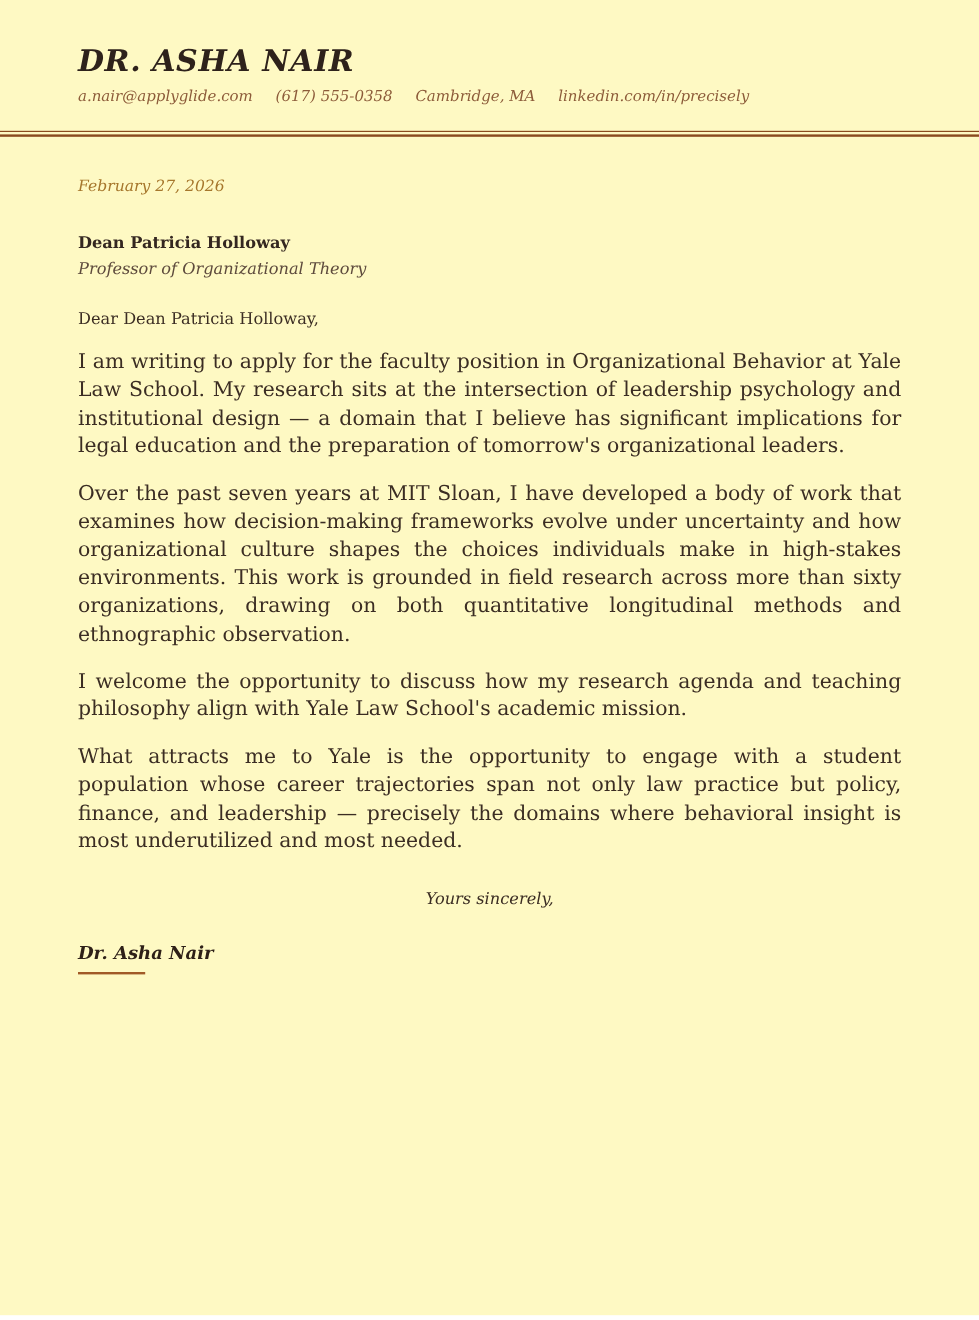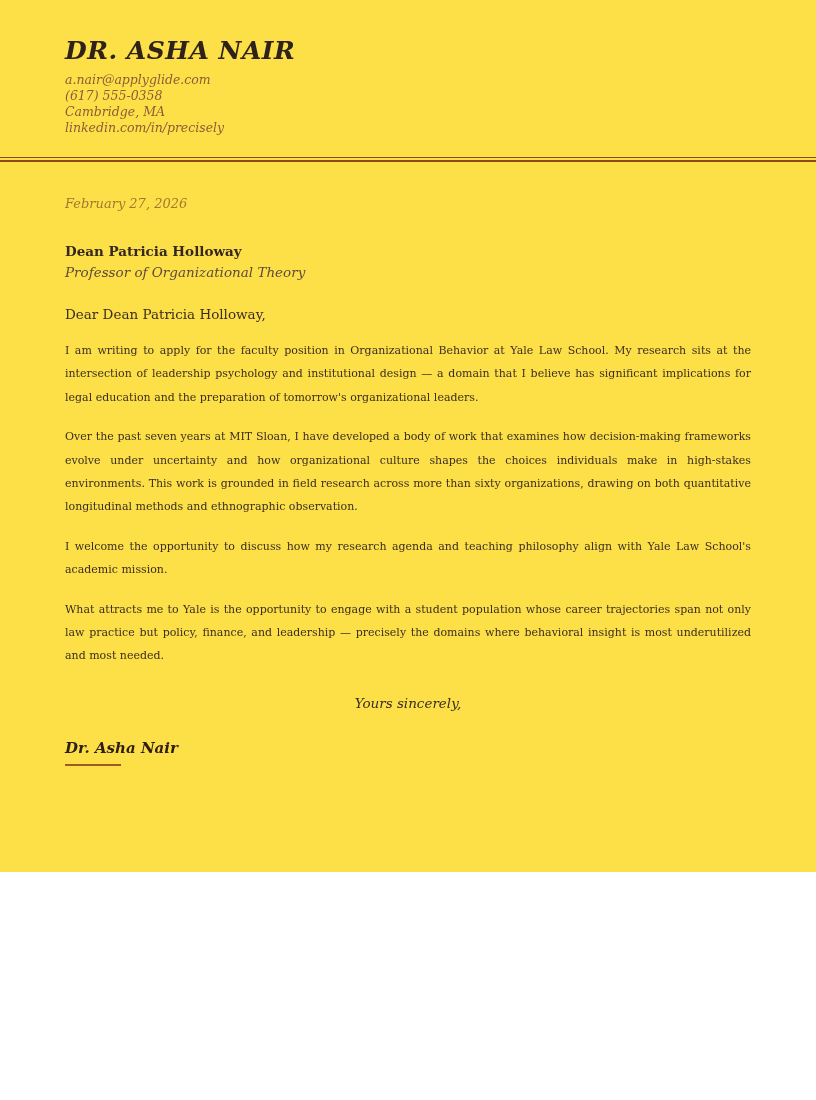--- a/index.html
+++ b/index.html
@@ -9,22 +9,22 @@
   }
   .viewport {
     width: 816px;
     height: 1100px;
     background: #ffffff;
     position: relative;
     overflow: hidden;
   }
   .page {
     width: 816px;
-    height: 872px;
-    background: #fde047;
+    height: 1096px;
+    background: #fef9c3;
     color: #3B2D23;
   }
   
   .letterhead {
     padding: 36px 65px 0 65px;
   }
   .letterhead h1 {
     font-size: 25px;
     line-height: 30px;
     font-weight: bold;
@@ -34,21 +34,20 @@
   }
   .contact-row {
     margin-top: 6px;
     display: flex;
     column-gap: 19px;
     font-size: 12.5px;
     line-height: 16px;
     font-style: italic;
     color: #8C5B39;
     white-space: nowrap;
-    flex-direction: column;
   }
   .header-rule {
     margin-top: 21px;
     height: 5px;
     border-top: 1px solid #8A4A1E;
     border-bottom: 2px solid #8A4A1E;
   }
   
   .letter-body {
     padding: 0 65px;
@@ -76,21 +75,21 @@
     color: #5E4B3D;
   }
   .salutation {
     margin-top: 23px;
     font-size: 13.5px;
     line-height: 17px;
     color: #3B2D23;
   }
   .para {
     margin-top: 16px;
-    font-size: 11px;
+    font-size: 17px;
     line-height: 23.4px;
     text-align: justify;
     color: #3B2D23;
   }
   .closing {
     margin-top: 27px;
     font-size: 13.5px;
     line-height: 17px;
     font-style: italic;
     color: #3B2D23;

